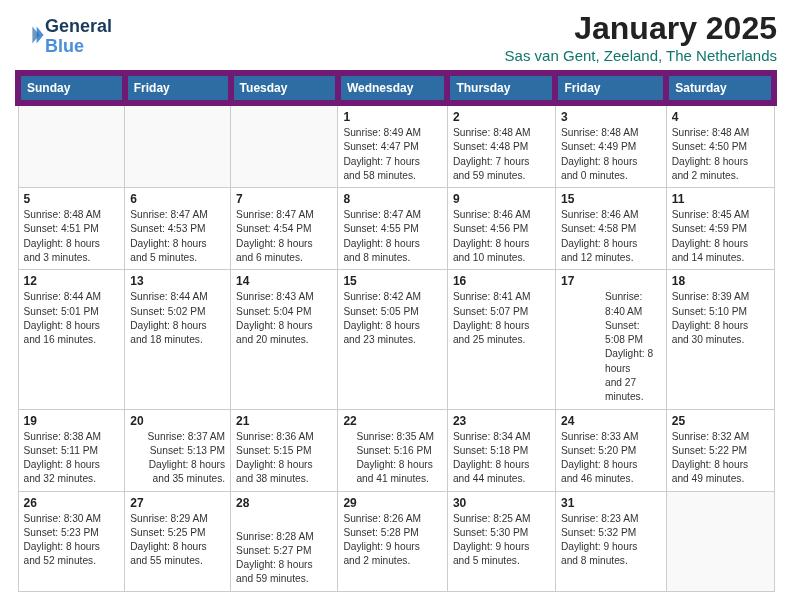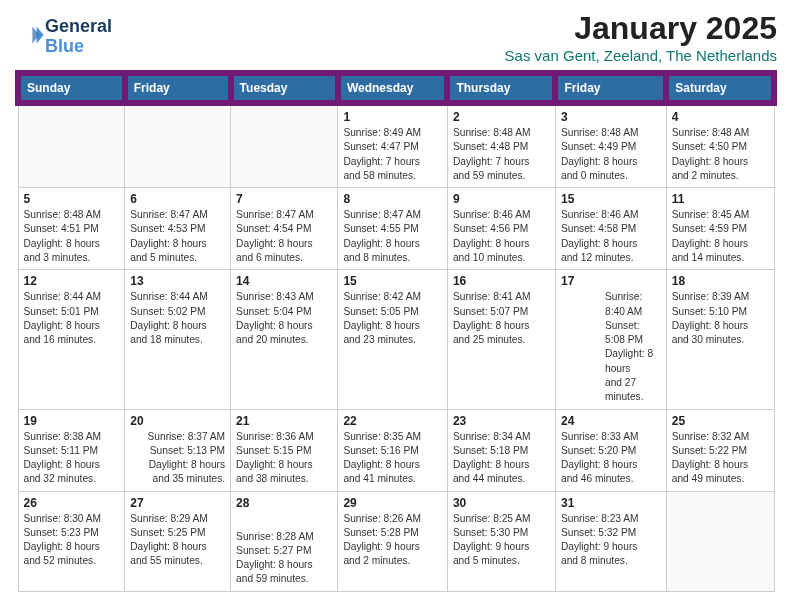--- a/index.html
+++ b/index.html
@@ -275,21 +275,21 @@
         </td>
         <td>
           <div class="day-number">21</div>
           <div class="day-info" style="white-space: pre-line;">Sunrise: 8:36 AM
 Sunset: 5:15 PM
 Daylight: 8 hours
 and 38 minutes.</div>
         </td>
         <td>
           <div class="day-number">22</div>
-          <div class="day-info" style="white-space: pre-line;">Sunrise: 8:35 AM
+          <div class="day-info" style="white-space: pre-line; margin-left: 13px;">Sunrise: 8:35 AM
 Sunset: 5:16 PM
 Daylight: 8 hours
 and 41 minutes.</div>
         </td>
         <td>
           <div class="day-number">23</div>
           <div class="day-info" style="white-space: pre-line;">Sunrise: 8:34 AM
 Sunset: 5:18 PM
 Daylight: 8 hours
 and 44 minutes.</div>

